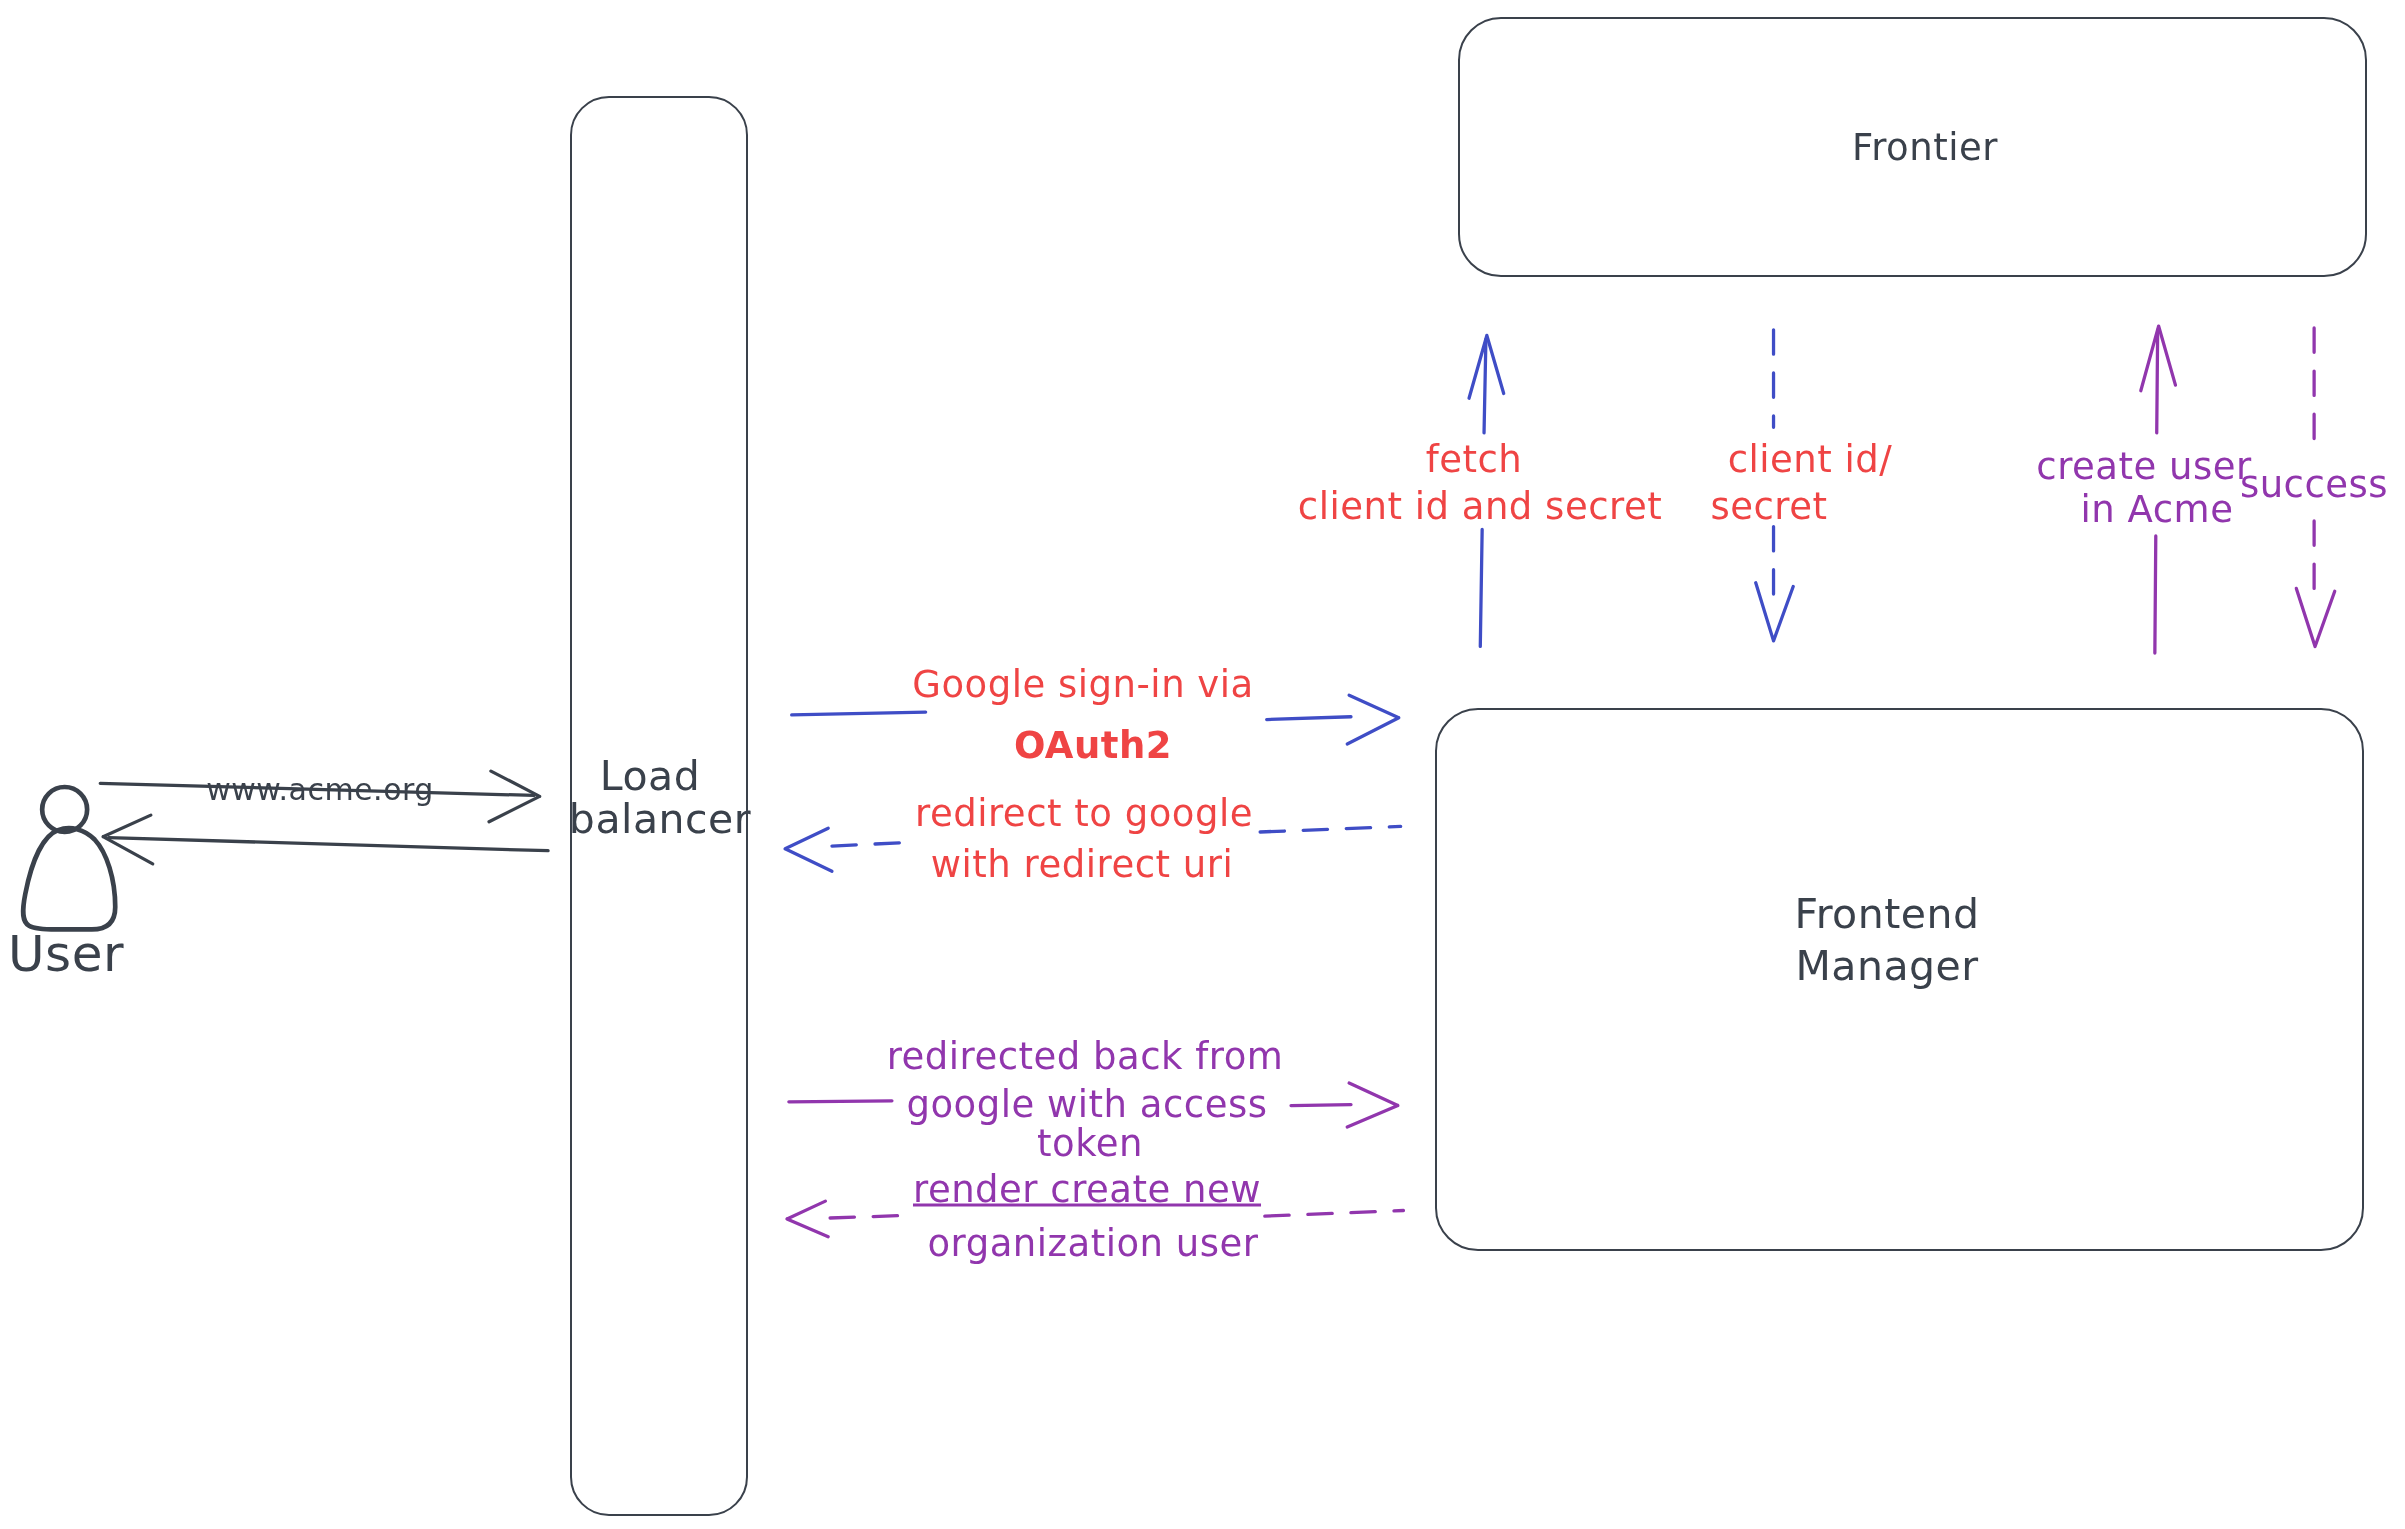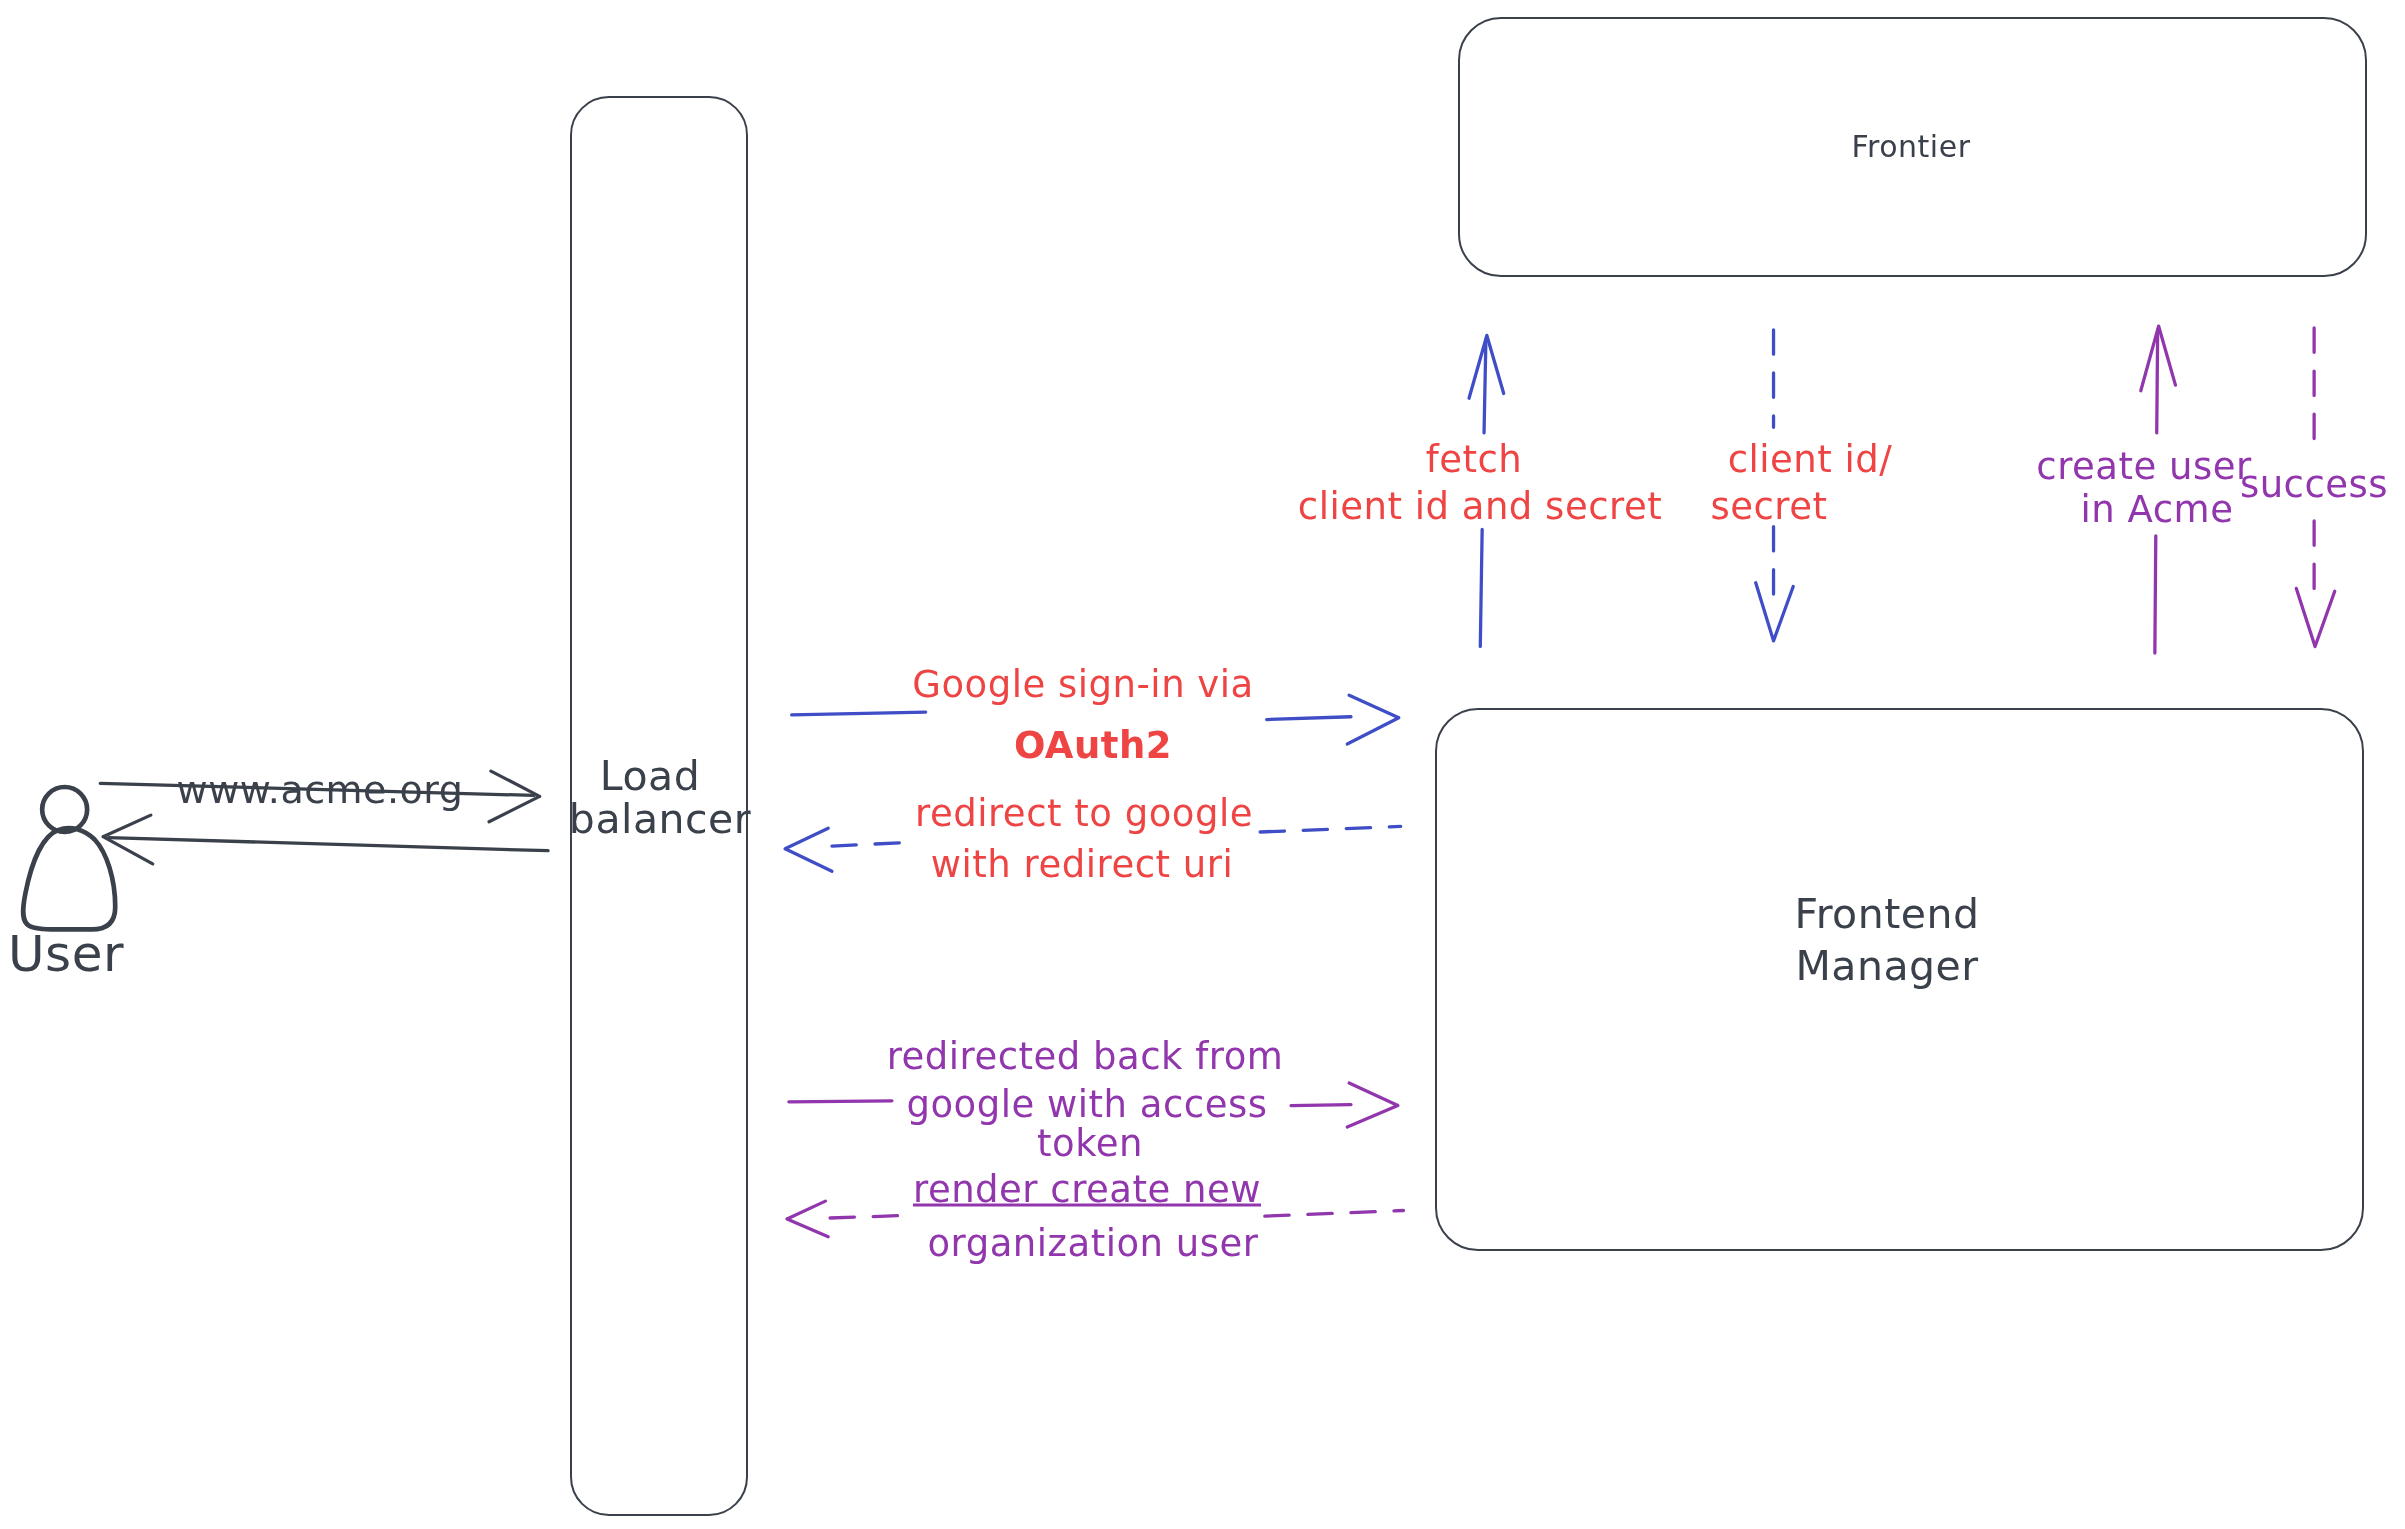--- a/index.html
+++ b/index.html
@@ -21,25 +21,25 @@
   .lbl{
     position:absolute;
     transform:translate(-50%,-50%);
     white-space:nowrap;
     letter-spacing:0.5px;
     line-height:1;
   }
   .dark{color:#3a414b;}
   .blue{color:#ef4444;}
   .purple{color:#9136ad;}
-  .f36{font-size:38px;}
+  .f36{font-size:30px;}
   .f40{font-size:37px;}
   .f42{font-size:50px;}
   .f44{font-size:41px;}
-  .f46{font-size:30px;}
+  .f46{font-size:37px;margin-left:14px;}
   
   .s-dark{stroke:#3a414b;}
   .s-blue{stroke:#3f4dc6;}
   .s-purple{stroke:#9136ad;}
   .ln{fill:none;stroke-width:3.5;stroke-linecap:round;stroke-linejoin:round;}
   .thick{stroke-width:5;}
   .dash{stroke-dasharray:26 20;}
 </style>
 </head>
 <body>

